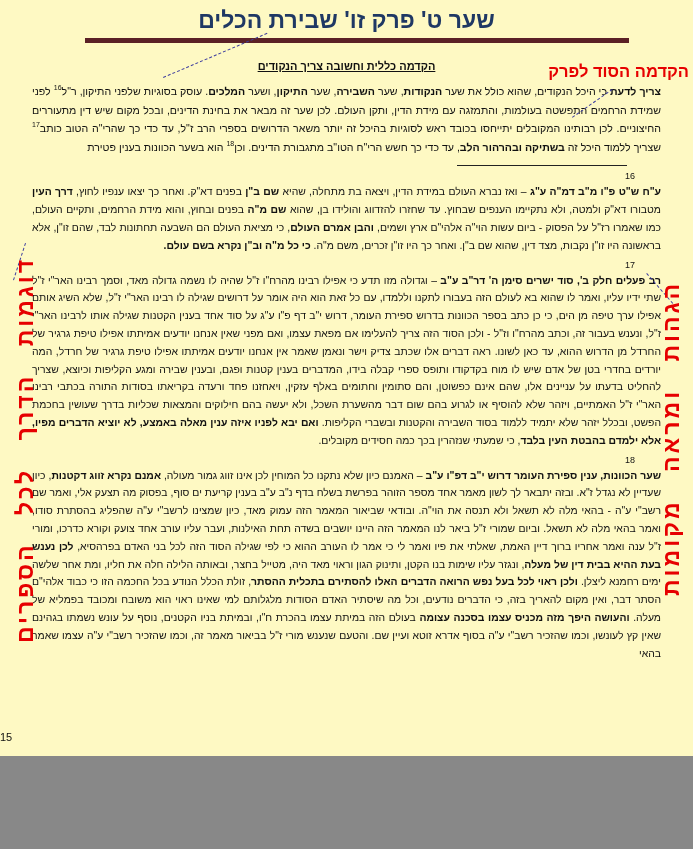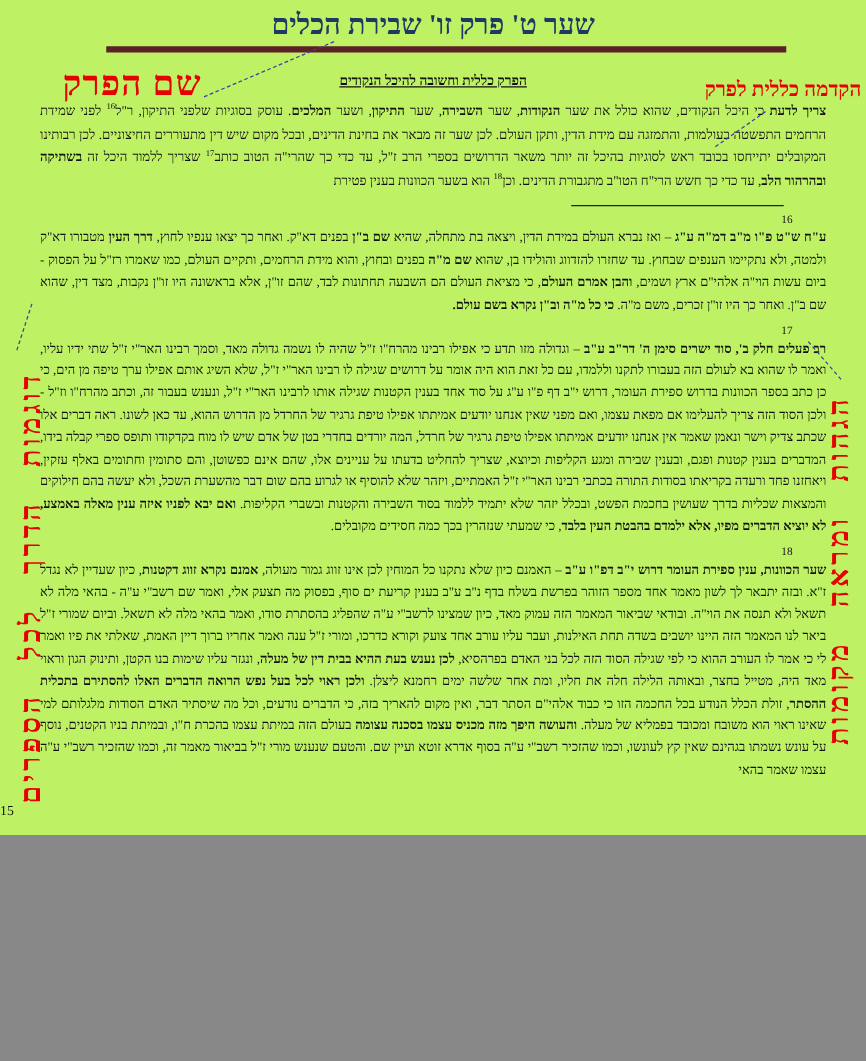--- a/index.html
+++ b/index.html
@@ -1,22 +1,22 @@
 <!DOCTYPE html>
 <html lang="he"><head>
 <meta charset="utf-8">
 <style>
   html,body{margin:0;padding:0;background:#888;}
   .page{
     position:relative;
-    width:693px;height:668px;
+    width:693px;height:756px;
     margin:0 auto;
-    background:#bef264;
+    background:#fef9c3;
     overflow:hidden;
-    font-family:Liberation Serif, serif;
+    font-family:Liberation Sans, sans-serif;
     color:#111;
   }
   
   .title{
     margin:0;padding-top:7px;
     text-align:center;
     font-size:23px;font-weight:bold;
     color:#1f3864;
     direction:rtl;
   }
@@ -85,33 +85,32 @@
   }
 </style>
 </head>
 <body>
 
 <div class="page">
 
   <h1 class="title">שער ט' פרק זו' שבירת הכלים</h1>
   <div class="title-rule"></div>
 
-  <div class="anno anno-chapter-name">שם הפרק</div>
-  <div class="anno anno-intro">הקדמה כללית לפרק</div>
+  <div class="anno anno-intro">הקדמה הסוד לפרק</div>
 
   <div class="dash dash1"></div>
   <div class="dash dash2"></div>
   <div class="dash dash3"></div>
   <div class="dash dash4"></div>
 
   <div class="vert-label vert-left">דוגמות הדרך לכל הספרים</div>
   <div class="vert-label vert-right">הגהות ומראה מקומות</div>
 
   <div class="content">
-    <div class="subheading">הפרק כללית וחשובה להיכל הנקודים</div>
+    <div class="subheading">הקדמה כללית וחשובה צריך הנקודים</div>
 
     <p class="body-par" style="margin-bottom: 0px; margin-top: 10px;"><span class="b">צריך לדעת</span><span>  כי היכל הנקודים, שהוא כולל את שער </span><span class="b">הנקודות</span><span>, שער </span><span class="b">השבירה</span><span>, שער </span><span class="b">התיקון</span><span>, ושער </span><span class="b">המלכים</span><span>. עוסק בסוגיות שלפני התיקון, ר"ל</span><sup>16</sup><span> לפני שמידת הרחמים התפשטה בעולמות, והתמזגה עם מידת הדין, ותקן העולם. לכן שער זה מבאר את בחינת הדינים, ובכל מקום שיש דין מתעוררים החיצוניים. לכן רבותינו המקובלים יתייחסו בכובד ראש לסוגיות בהיכל זה יותר משאר הדרושים בספרי הרב ז"ל, עד כדי כך שהרי"ה הטוב כותב</span><sup>17</sup><span> שצריך ללמוד היכל זה </span><span class="b">בשתיקה ובהרהור הלב</span><span>, עד כדי כך חשש הרי"ח הטו"ב מתגבורת הדינים. וכן</span><sup>18</sup><span> הוא בשער הכוונות בענין פטירת</span></p>
 
     <div class="fn-sep"></div>
 
     <div class="fn-num">16</div>
     <p class="fn-text" style="margin-bottom: 0px; margin-top: 2px;"><span class="b">ע"ח ש"ט פ"ו מ"ב דמ"ה ע"ג</span><span> – ואז נברא העולם במידת הדין, ויצאה בת מתחלה, שהיא </span><span class="b">שם ב"ן</span><span> בפנים דא"ק. ואחר כך יצאו ענפיו לחוץ, </span><span class="b">דרך העין</span><span> מטבורו דא"ק ולמטה, ולא נתקיימו הענפים שבחוץ. עד שחזרו להזדווג והולידו בן, שהוא </span><span class="b">שם מ"ה</span><span> בפנים ובחוץ, והוא מידת הרחמים, ותקיים העולם, כמו שאמרו רז"ל על הפסוק - ביום עשות הוי"ה אלהי"ם ארץ ושמים, </span><span class="b">והבן אמרם העולם</span><span>, כי מציאת העולם הם השבעה תחתונות לבד, שהם זו"ן, אלא בראשונה היו זו"ן נקבות, מצד דין, שהוא שם ב"ן. ואחר כך היו זו"ן זכרים, משם מ"ה. </span><span class="b">כי כל מ"ה וב"ן נקרא בשם עולם.</span></p>
 
     <div class="fn-num">17</div>
     <p class="fn-text" style="margin-bottom: 0px; margin-top: 2px;"><span class="b">רב פעלים חלק ב', סוד ישרים סימן ה' דר"ב ע"ב</span><span> – וגדולה מזו תדע כי אפילו רבינו מהרח"ו ז"ל שהיה לו נשמה גדולה מאד, וסמך רבינו האר"י ז"ל שתי ידיו עליו, ואמר לו שהוא בא לעולם הזה בעבורו לתקנו וללמדו, עם כל זאת הוא היה אומר על דרושים שגילה לו רבינו האר"י ז"ל, שלא השיג אותם אפילו ערך טיפה מן הים, כי כן כתב בספר הכוונות בדרוש ספירת העומר, דרוש י"ב דף פ"ו ע"ג על סוד אחד בענין הקטנות שגילה אותו לרבינו האר"י ז"ל, ונענש בעבור זה, וכתב מהרח"ו וז"ל - ולכן הסוד הזה צריך להעלימו אם מפאת עצמו, ואם מפני שאין אנחנו יודעים אמיתתו אפילו טיפת גרגיר של החרדל מן הדרוש ההוא, עד כאן לשונו. ראה דברים אלו שכתב צדיק וישר ונאמן שאמר אין אנחנו יודעים אמיתתו אפילו טיפת גרגיר של חרדל, המה יורדים בחדרי בטן של אדם שיש לו מוח בקדקודו ותופס ספרי קבלה בידו, המדברים בענין קטנות ופגם, ובענין שבירה ומגע הקליפות וכיוצא, שצריך להחליט בדעתו על עניינים אלו, שהם אינם כפשוטן, והם סתומין וחתומים באלף עזקין, ויאחזנו פחד ורעדה בקריאתו בסודות התורה בכתבי רבינו האר"י ז"ל האמתיים, ויזהר שלא להוסיף או לגרוע בהם שום דבר מהשערת השכל, ולא יעשה בהם חילוקים והמצאות שכליות בדרך שעושין בחכמת הפשט, ובכלל יזהר שלא יתמיד ללמוד בסוד השבירה והקטנות ובשברי הקליפות. </span><span class="b">ואם יבא לפניו איזה ענין מאלה באמצע, לא יוציא הדברים מפיו, אלא ילמדם בהבטת העין בלבד</span><span>, כי שמעתי שנזהרין בכך כמה חסידים מקובלים.</span></p>

